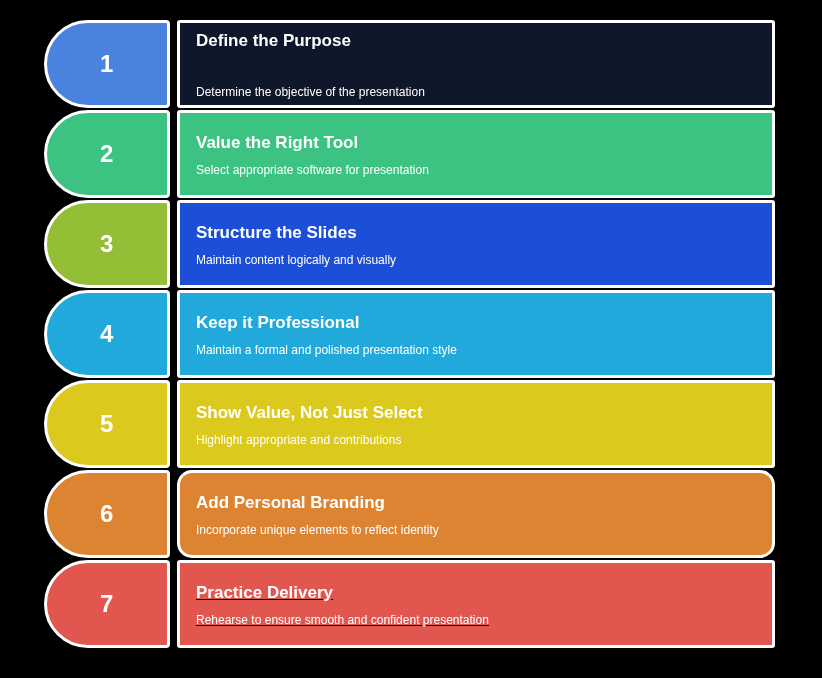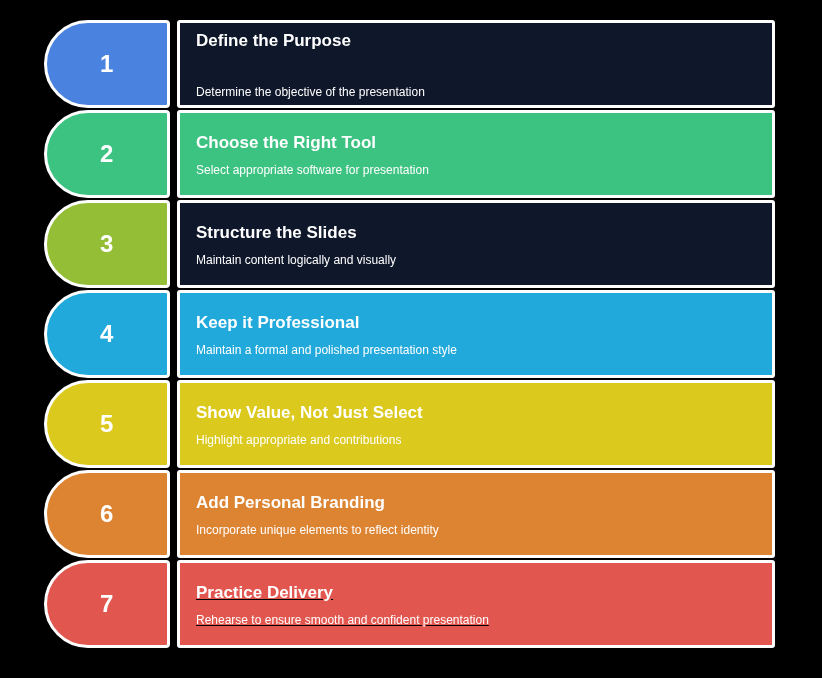--- a/index.html
+++ b/index.html
@@ -94,30 +94,30 @@
       <div class="step-title">Define the Purpose</div>
       <div class="step-desc">Determine the objective of the presentation</div>
     </div>
   </div>
 
   <div class="step-row" style="top:110px;">
     <div class="step-badge" style="background-color: rgb(61, 195, 129);">
       <span class="step-number">2</span>
     </div>
     <div class="step-panel" style="background-color: rgb(61, 195, 129);">
-      <div class="step-title">Choose the Right Tool</div>
+      <div class="step-title">Value the Right Tool</div>
       <div class="step-desc">Select appropriate software for presentation</div>
     </div>
   </div>
 
   <div class="step-row" style="top:200px;">
     <div class="step-badge" style="background-color: rgb(148, 190, 54);">
       <span class="step-number">3</span>
     </div>
-    <div class="step-panel" style="background-color: #0f172a;">
+    <div class="step-panel" style="background-color: #1d4ed8;">
       <div class="step-title">Structure the Slides</div>
       <div class="step-desc">Maintain content logically and visually</div>
     </div>
   </div>
 
   <div class="step-row" style="top:290px;">
     <div class="step-badge" style="background-color: rgb(34, 169, 219);">
       <span class="step-number">4</span>
     </div>
     <div class="step-panel" style="background-color: rgb(34, 169, 219);">
@@ -133,21 +133,21 @@
     <div class="step-panel" style="background-color: rgb(220, 201, 29);">
       <div class="step-title">Show Value, Not Just Select</div>
       <div class="step-desc">Highlight appropriate and contributions</div>
     </div>
   </div>
 
   <div class="step-row" style="top:470px;">
     <div class="step-badge" style="background-color: rgb(221, 132, 51);">
       <span class="step-number">6</span>
     </div>
-    <div class="step-panel" style="background-color: rgb(221, 132, 51);">
+    <div class="step-panel" style="background-color: rgb(221, 132, 51); border-radius: 15px;">
       <div class="step-title">Add Personal Branding</div>
       <div class="step-desc">Incorporate unique elements to reflect identity</div>
     </div>
   </div>
 
   <div class="step-row" style="top:560px;">
     <div class="step-badge" style="background-color: rgb(226, 86, 80);">
       <span class="step-number">7</span>
     </div>
     <div class="step-panel" style="background-color: rgb(226, 86, 80); text-decoration: underline;">

